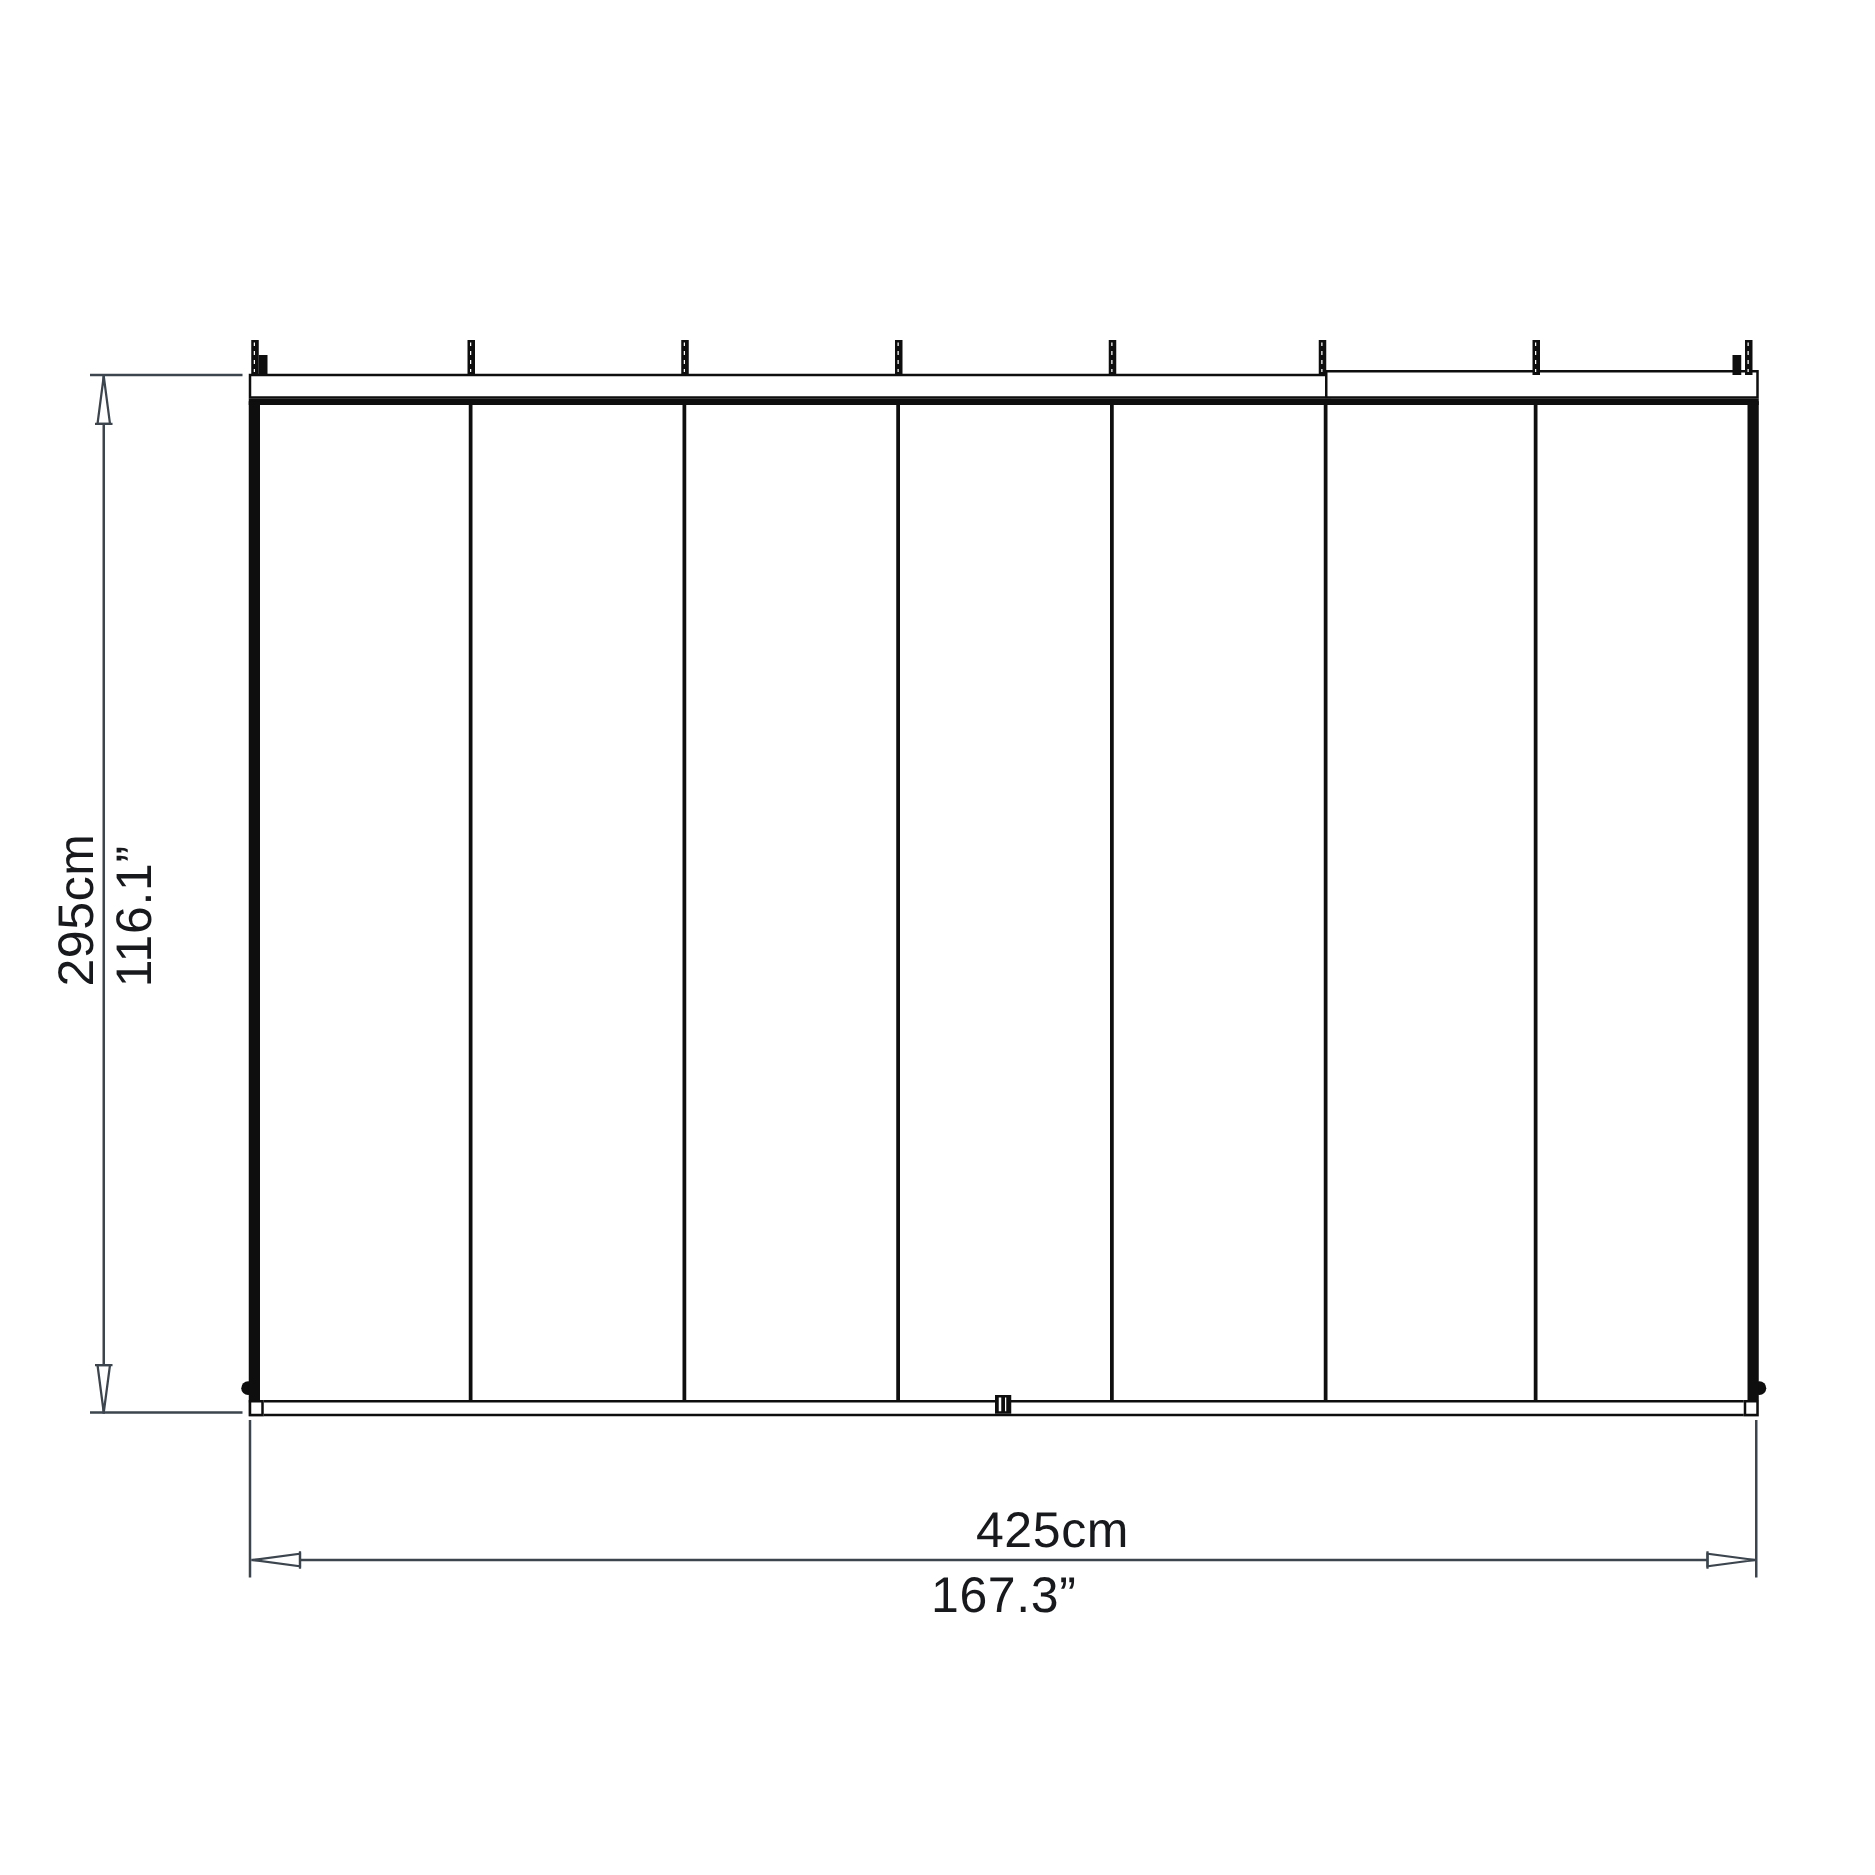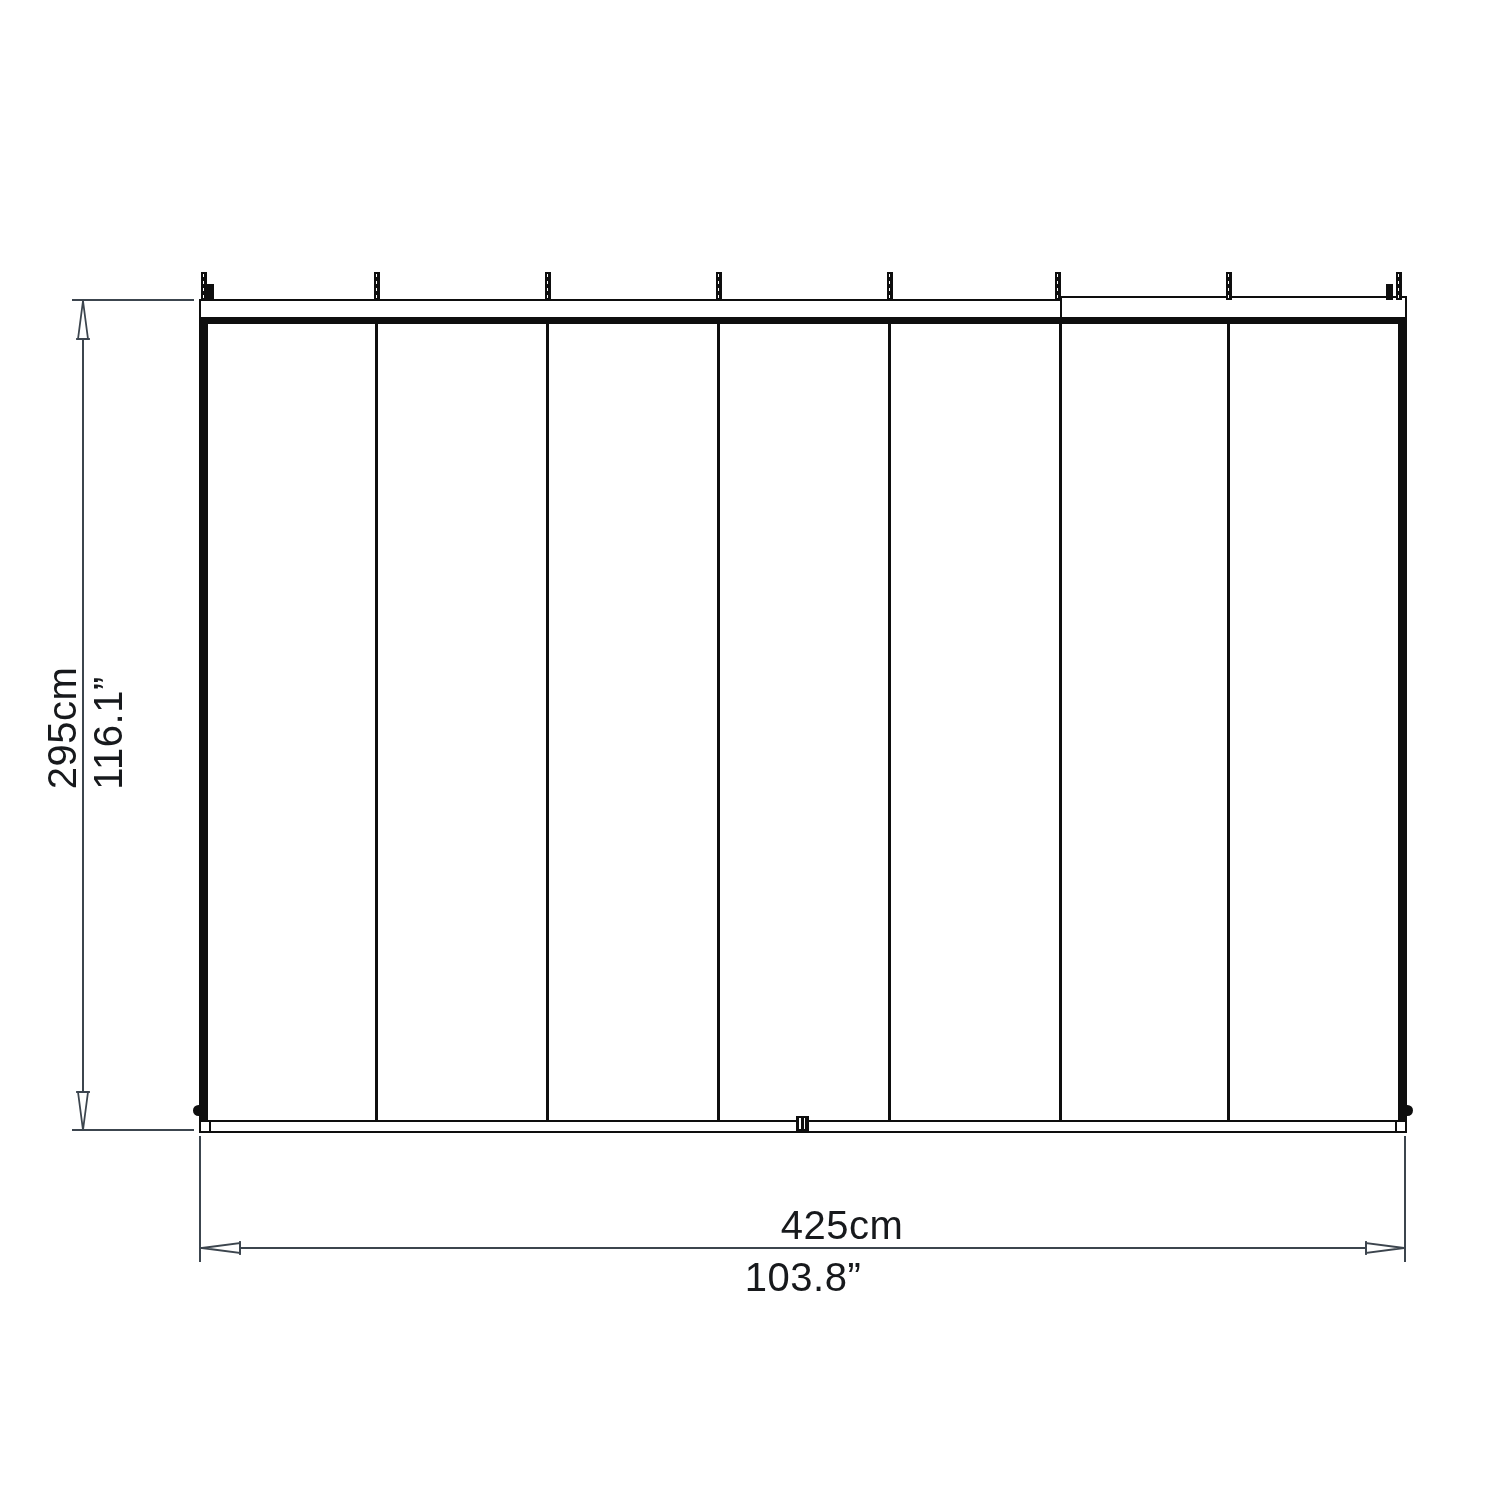--- a/index.html
+++ b/index.html
@@ -132,15 +132,15 @@
   <div class="abs dim h-dim-line"></div>
   <svg class="arrow-svg" style="left:201px; top:1239px;" width="42" height="18" viewBox="0 0 42 18">
     <polygon points="1,9 39,4 39,14" fill="#ffffff" stroke="#3c454e" stroke-width="1.8"></polygon>
     <line x1="39" y1="2" x2="39" y2="16" stroke="#3c454e" stroke-width="1.8"></line>
   </svg>
   <svg class="arrow-svg" style="left:1363px; top:1239px;" width="42" height="18" viewBox="0 0 42 18">
     <polygon points="41,9 3,4 3,14" fill="#ffffff" stroke="#3c454e" stroke-width="1.8"></polygon>
     <line x1="3" y1="2" x2="3" y2="16" stroke="#3c454e" stroke-width="1.8"></line>
   </svg>
   <div class="dim-label lbl-width-cm">425cm</div>
-  <div class="dim-label lbl-width-in">103.8”</div>
+  <div class="dim-label lbl-width-in">167.3”</div>
 
 </div>
 
 </body></html>

